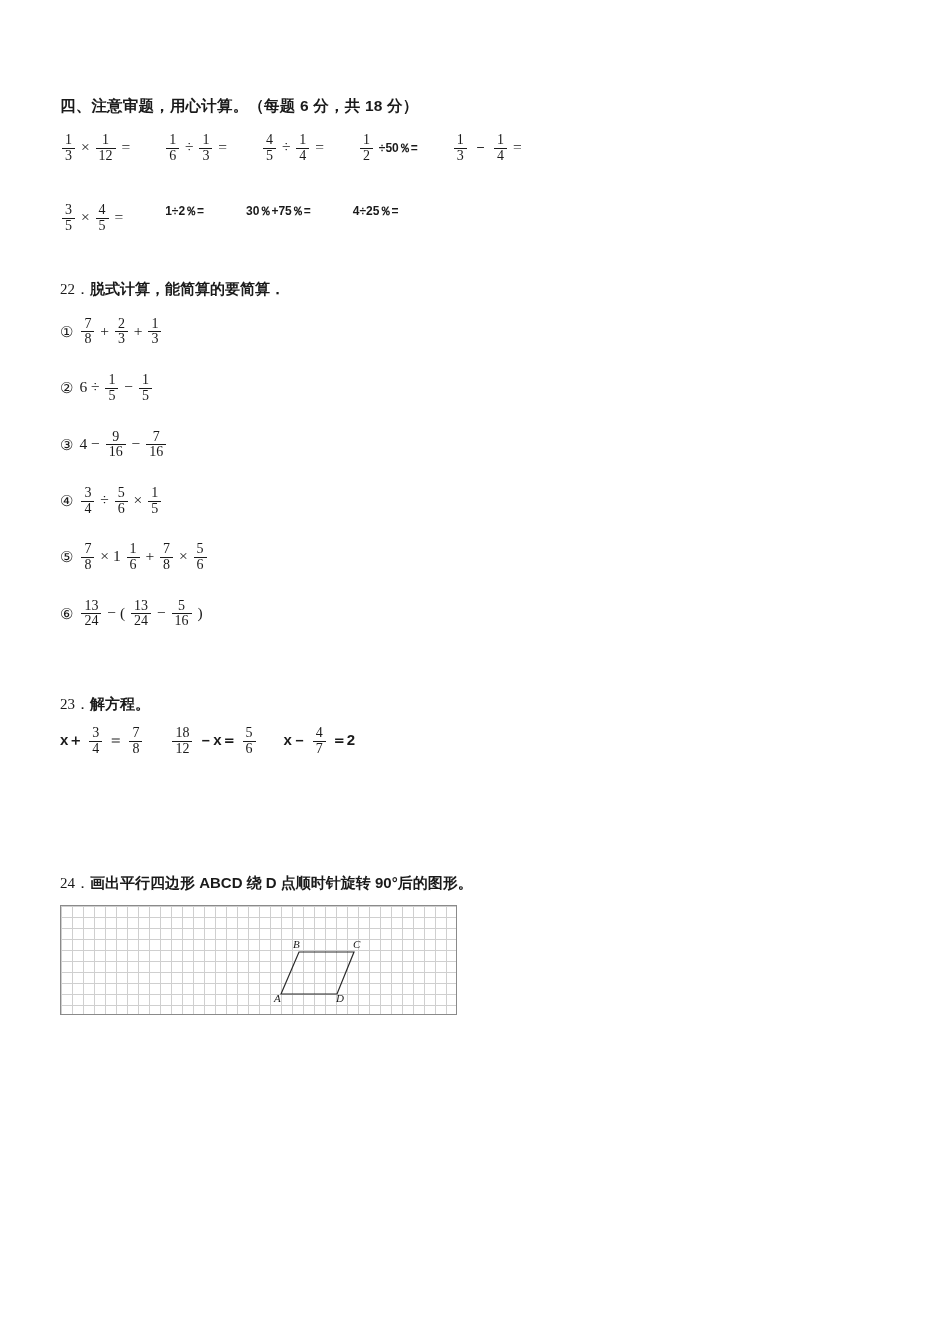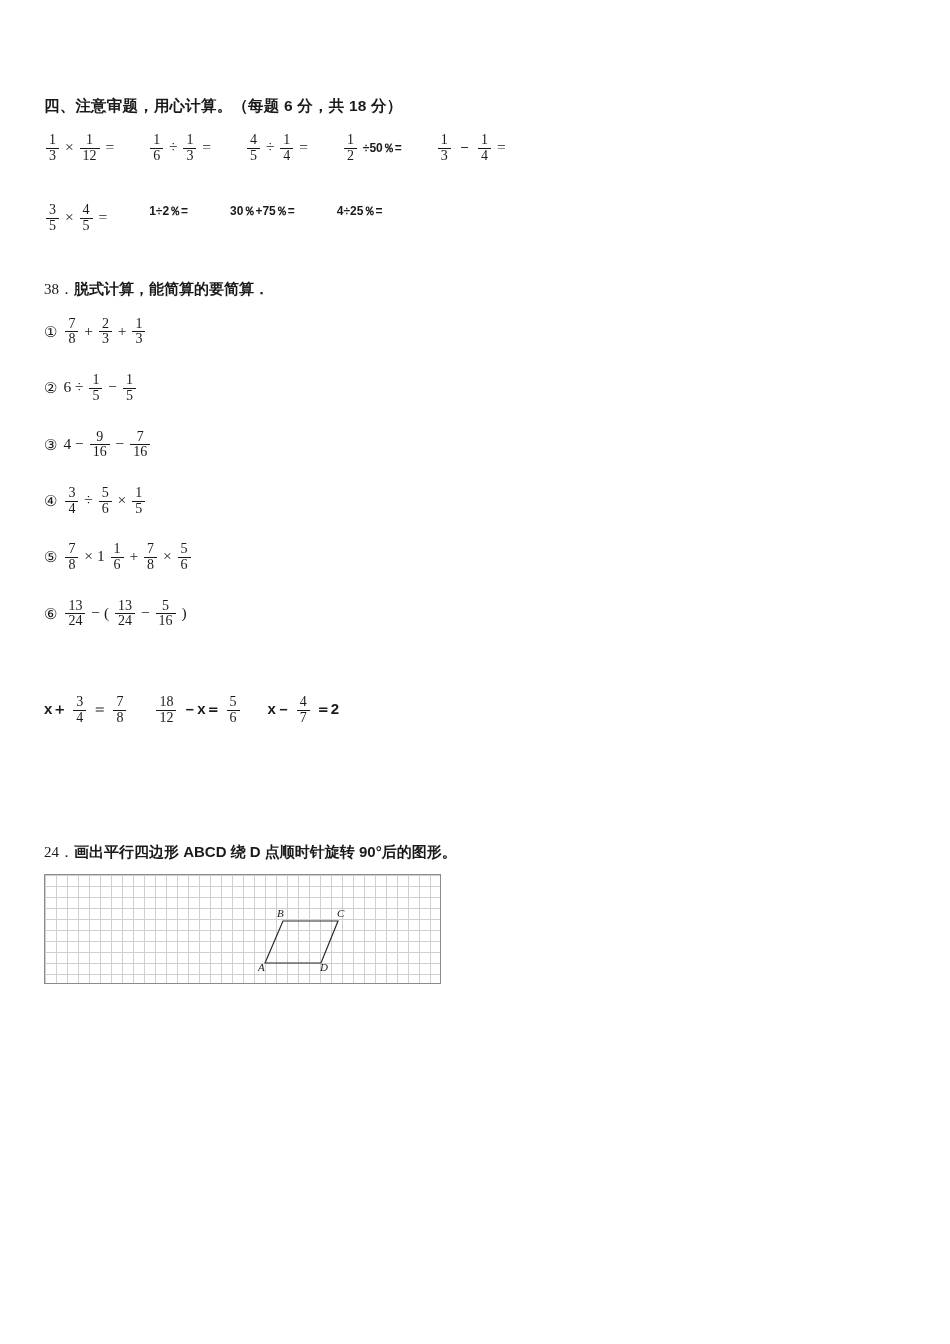--- a/index.html
+++ b/index.html
@@ -16,21 +16,21 @@
     overflow: hidden;
   }
   .page {
     position: relative;
     width: 950px;
     height: 1344px;
     padding: 0;
   }
   .content {
     position: absolute;
-    left: 44px;
+    left: 60px;
     top: 96px;
     width: 860px;
   }
   .section-head {
     font-family: "Liberation Sans", sans-serif;
     font-weight: bold;
     font-size: 15.5px;
     margin: 0 0 10px 0;
     letter-spacing: 0.2px;
   }
@@ -177,21 +177,21 @@
         <span class="frac"><span class="num">4</span><span class="den">5</span></span>
         <span>=</span>
       </div>
       <div class="expr-b">1÷2％=</div>
       <div class="expr-b">30％+75％=</div>
       <div class="expr-b">4÷25％=</div>
     </div>
 
     <div class="block-22">
       <div class="q-line">
-        <span class="q-num">38．</span><span>脱式计算，能简算的要简算．</span>
+        <span class="q-num">22．</span><span>脱式计算，能简算的要简算．</span>
       </div>
 
       <div class="item-22" style="margin-top:18px;">
         <span class="circled">①</span>
         <span class="expr">
           <span class="frac"><span class="num">7</span><span class="den">8</span></span>
           <span>+</span>
           <span class="frac"><span class="num">2</span><span class="den">3</span></span>
           <span>+</span>
           <span class="frac"><span class="num">1</span><span class="den">3</span></span>
@@ -253,20 +253,23 @@
           <span>(</span>
           <span class="frac"><span class="num">13</span><span class="den">24</span></span>
           <span>−</span>
           <span class="frac"><span class="num">5</span><span class="den">16</span></span>
           <span>)</span>
         </span>
       </div>
     </div>
 
     <div class="block-23">
+      <div class="q-line">
+        <span class="q-num">23．</span><span>解方程。</span>
+      </div>
       <div class="row-23">
         <div class="expr">
           <span class="var">x＋</span>
           <span class="frac"><span class="num">3</span><span class="den">4</span></span>
           <span>＝</span>
           <span class="frac"><span class="num">7</span><span class="den">8</span></span>
         </div>
         <div class="expr">
           <span class="frac"><span class="num">18</span><span class="den">12</span></span>
           <span class="var">－x＝</span>

